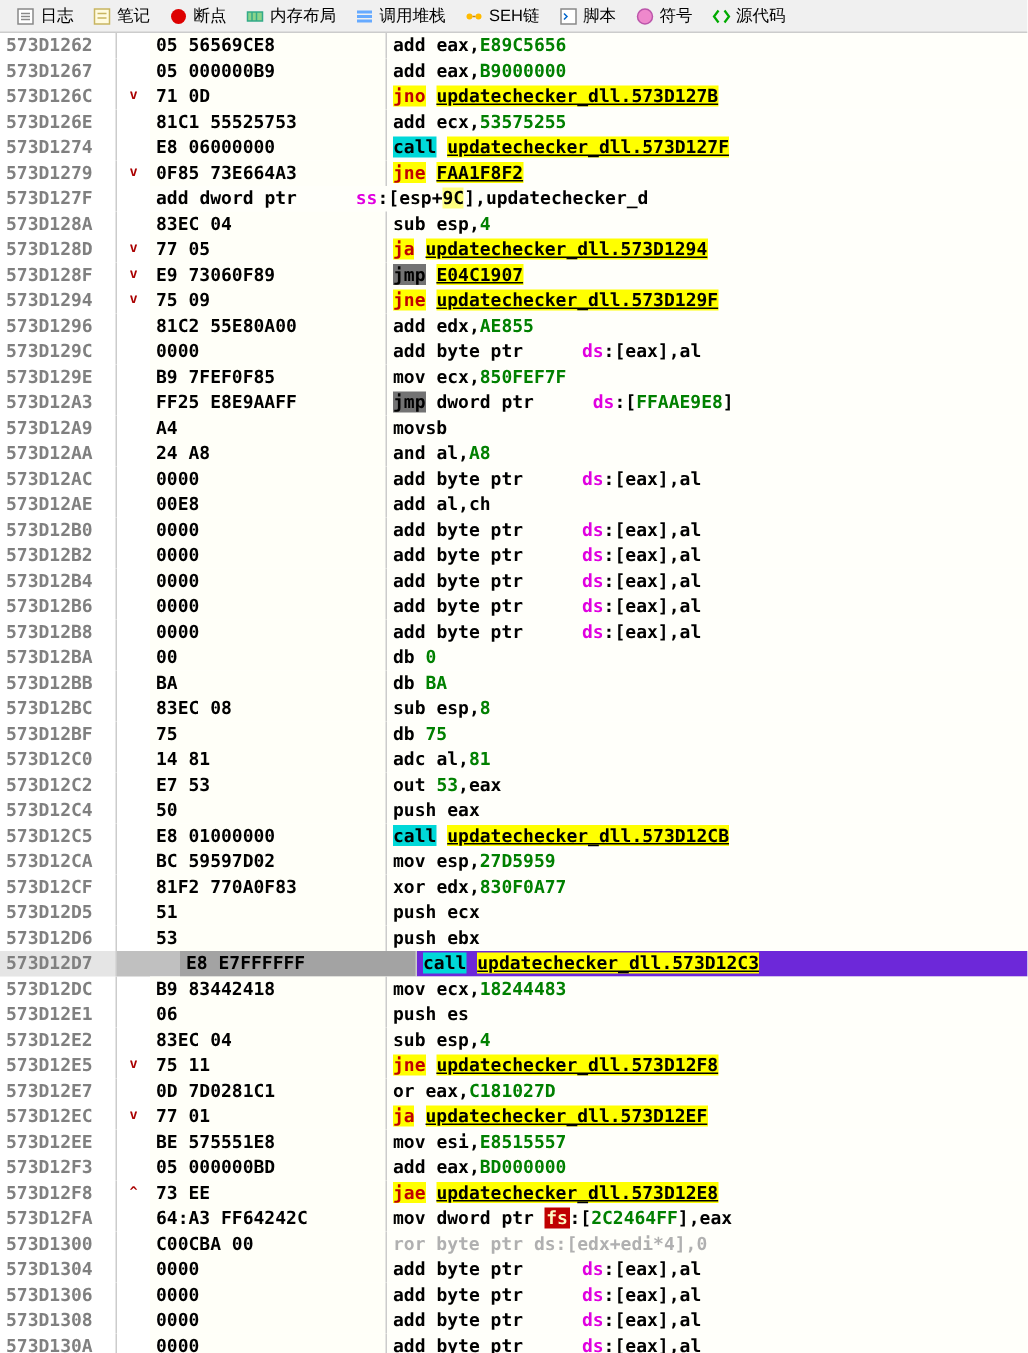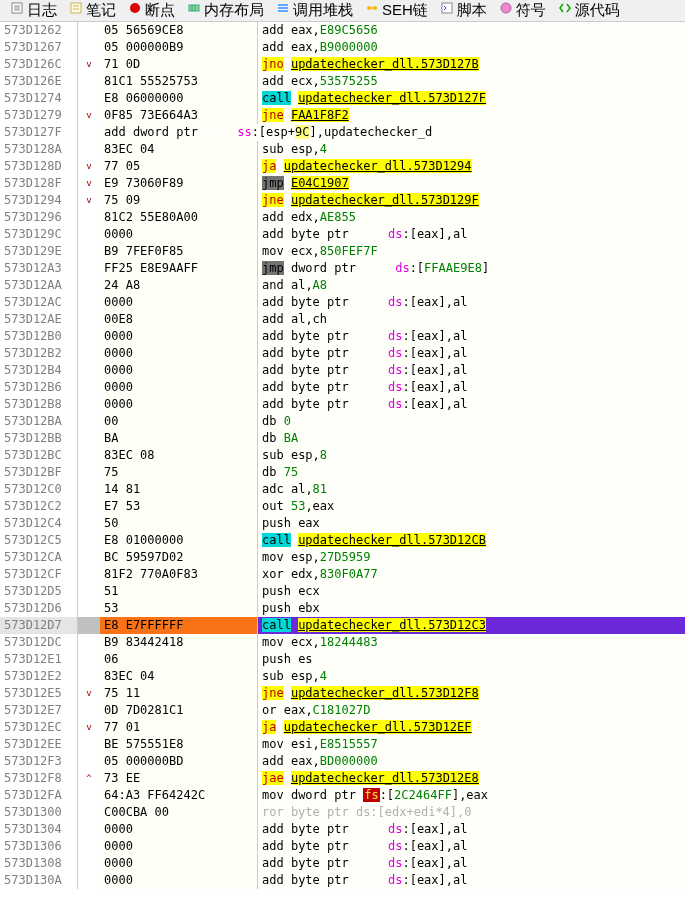--- a/index.html
+++ b/index.html
@@ -14,38 +14,39 @@
 .toolbar {
   background: #f0f0f0;
   border-bottom: 1px solid #ccc;
   display: flex;
   height: 22px;
   align-items: center;
   padding: 0 4px;
 }
 .toolbar-item {
   display: flex;
-  align-items: flex-start;
+  align-items: center;
   padding: 0 6px;
   font-family: Tahoma, sans-serif;
-  font-size: 15px;
+  font-size: 11px;
   cursor: pointer;
   color: #000;
   white-space: nowrap;
 }
 .toolbar-item .icon { margin-right: 3px; display: inline-flex; }
 .disasm {
   display: block;
   width: 100%;
 }
 .row {
   display: flex;
   height: 17px;
   line-height: 17px;
   align-items: center;
+  font-weight: bold;
 }
 .row.selected { background: #c0c0c0; }
 .col-addr {
   width: 78px;
   padding-left: 4px;
   color: #808080;
   border-right: 1px solid #ccc;
   background: #fff;
 }
 .row.selected .col-addr { background: #e5e5e5; }
@@ -58,40 +59,40 @@
 }
 .row.selected .col-gutter { background: #c0c0c0; }
 .col-bytes {
   width: 158px;
   padding-left: 4px;
   color: #000;
   background: #fffff8;
   border-right: 1px solid #ccc;
   white-space: pre;
 }
-.row.selected .col-bytes { background: #f97316; }
+.row.selected .col-bytes { background: #a3a3a3; margin-left: 20px; }
 .col-disasm {
   flex: 1;
   padding-left: 4px;
   background: #fffffa;
   white-space: nowrap;
   overflow: hidden;
 }
 .row.selected .col-disasm { background: #6d28d9; }
 .col-disasm span { white-space: pre; }
 .mn { color: #000; }
 
 .hl-call .mn { background: #00d8d8; color: #000; }
 .hl-jmp .mn { background: #737373; color: #000; }
 .hl-jne .mn { background: #ffff00; color: #c00000; }
 .reg { color: #000; }
 .hl-call .target, .hl-jmp .target, .hl-jne .target { background: #ffff00; color: #000; text-decoration: underline; }
 .num-b9 { color: #008000; } 
 .seg { color: #e000e0; margin-left: 32px; } 
-.fs { background: #c00000; color: #fde047; padding:0 1px; }
+.fs { background: #c00000; color: #fef9c3; padding:0 1px; }
 .addrhl { background: #ffff80; }
 .bracket { color: #000; }
 .faded { color: #b0b0b0; }
 </style>
 </head>
 <body>
 
 <div class="toolbar" id="toolbar">
     <div class="toolbar-item">
       <span class="icon">
@@ -263,20 +264,26 @@
       <div class="col-bytes">B9 7FEF0F85</div>
       <div class="col-disasm"><span class="mn">mov</span> <span class="reg">ecx</span><span>,</span><span class="num-b9">850FEF7F</span></div>
     </div>
     <div class="row">
       <div class="col-addr">573D12A3</div>
       <div class="col-gutter"></div>
       <div class="col-bytes">FF25 E8E9AAFF</div>
       <div class="col-disasm hl-jmp"><span class="mn">jmp</span> <span class="reg">dword ptr </span><span class="seg">ds</span><span>:</span><span class="bracket">[</span><span class="num-b9">FFAAE9E8</span><span class="bracket">]</span></div>
     </div>
     <div class="row">
+      <div class="col-addr">573D12A9</div>
+      <div class="col-gutter"></div>
+      <div class="col-bytes">A4</div>
+      <div class="col-disasm"><span class="mn">movsb</span> </div>
+    </div>
+    <div class="row">
       <div class="col-addr">573D12AA</div>
       <div class="col-gutter"></div>
       <div class="col-bytes">24 A8</div>
       <div class="col-disasm"><span class="mn">and</span> <span class="reg">al</span><span>,</span><span class="num-b9">A8</span></div>
     </div>
     <div class="row">
       <div class="col-addr">573D12AC</div>
       <div class="col-gutter"></div>
       <div class="col-bytes">0000</div>
       <div class="col-disasm"><span class="mn">add</span> <span class="reg">byte ptr </span><span class="seg">ds</span><span>:</span><span class="bracket">[</span><span class="reg">eax</span><span class="bracket">]</span><span>,</span><span class="reg">al</span></div>

